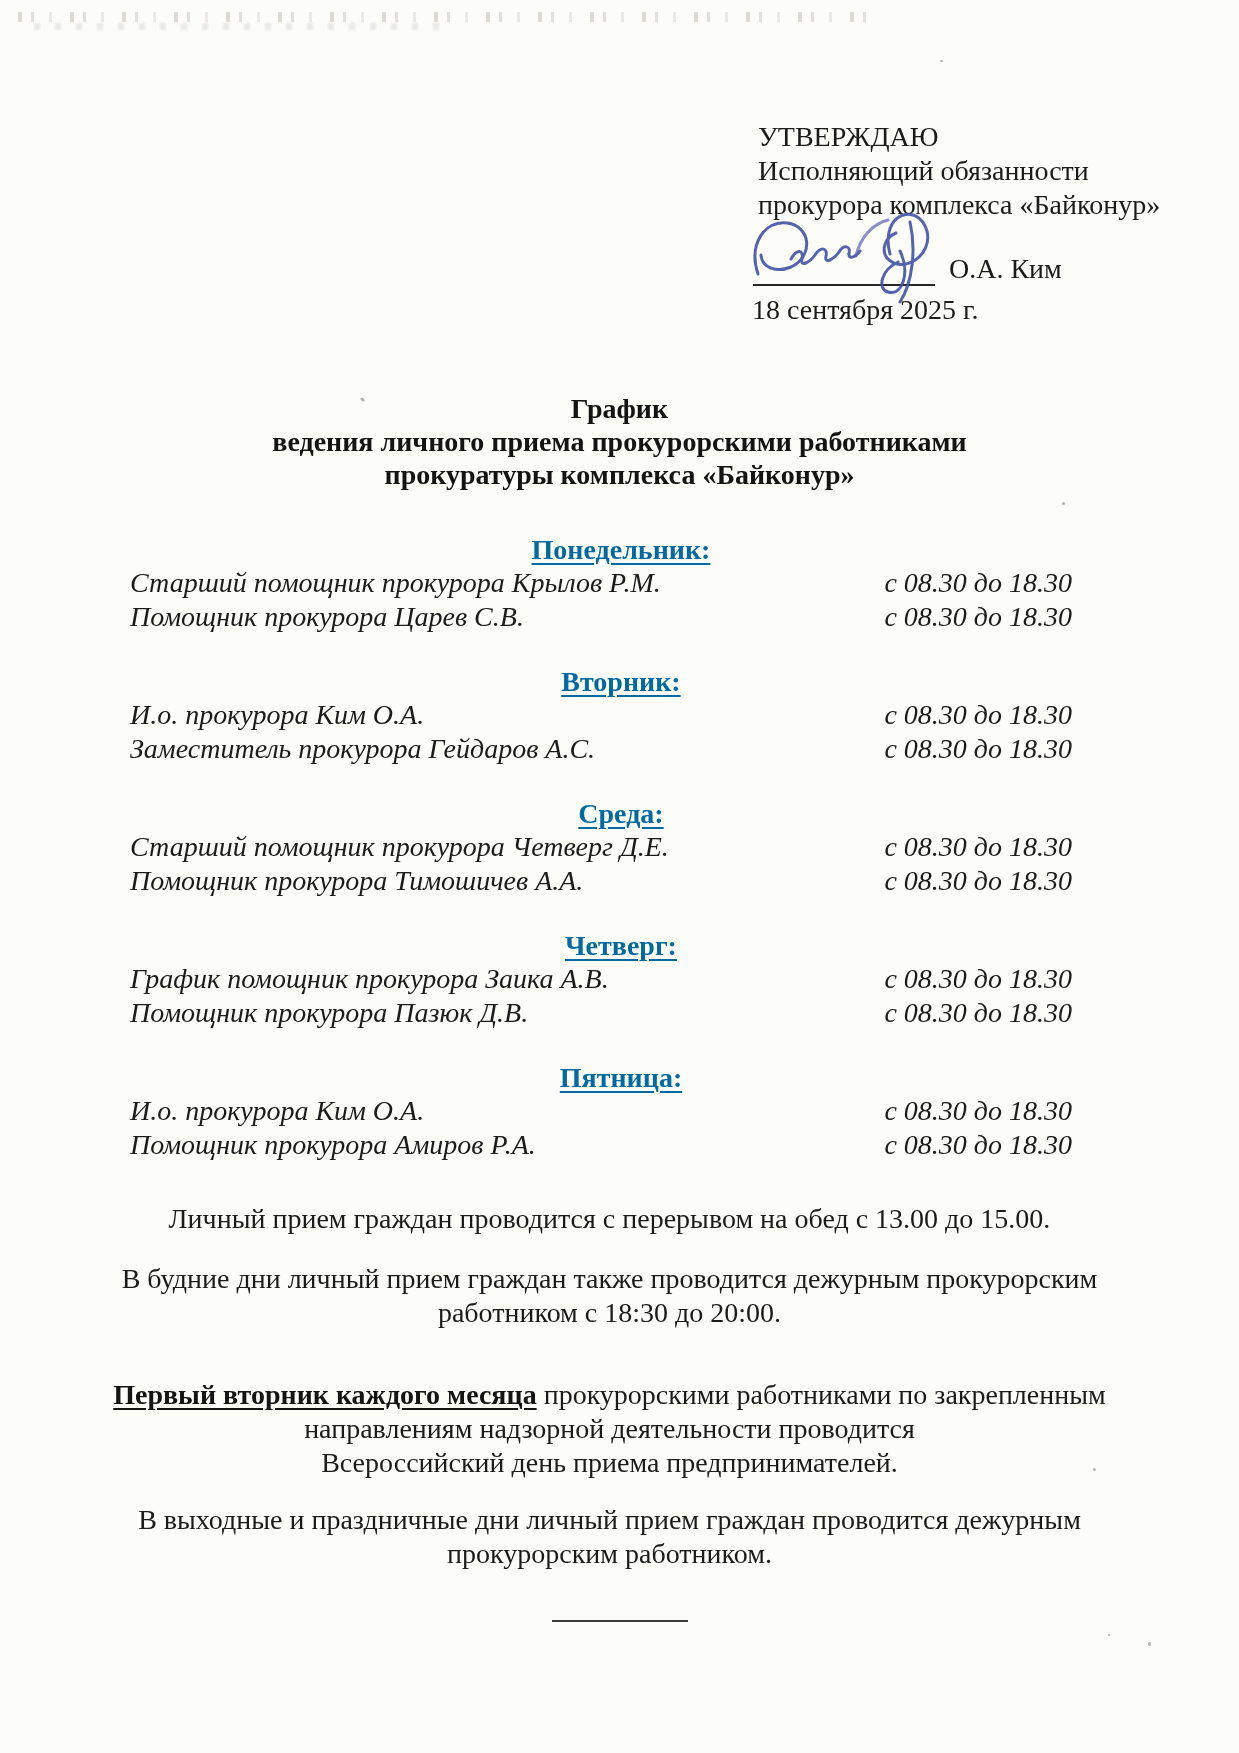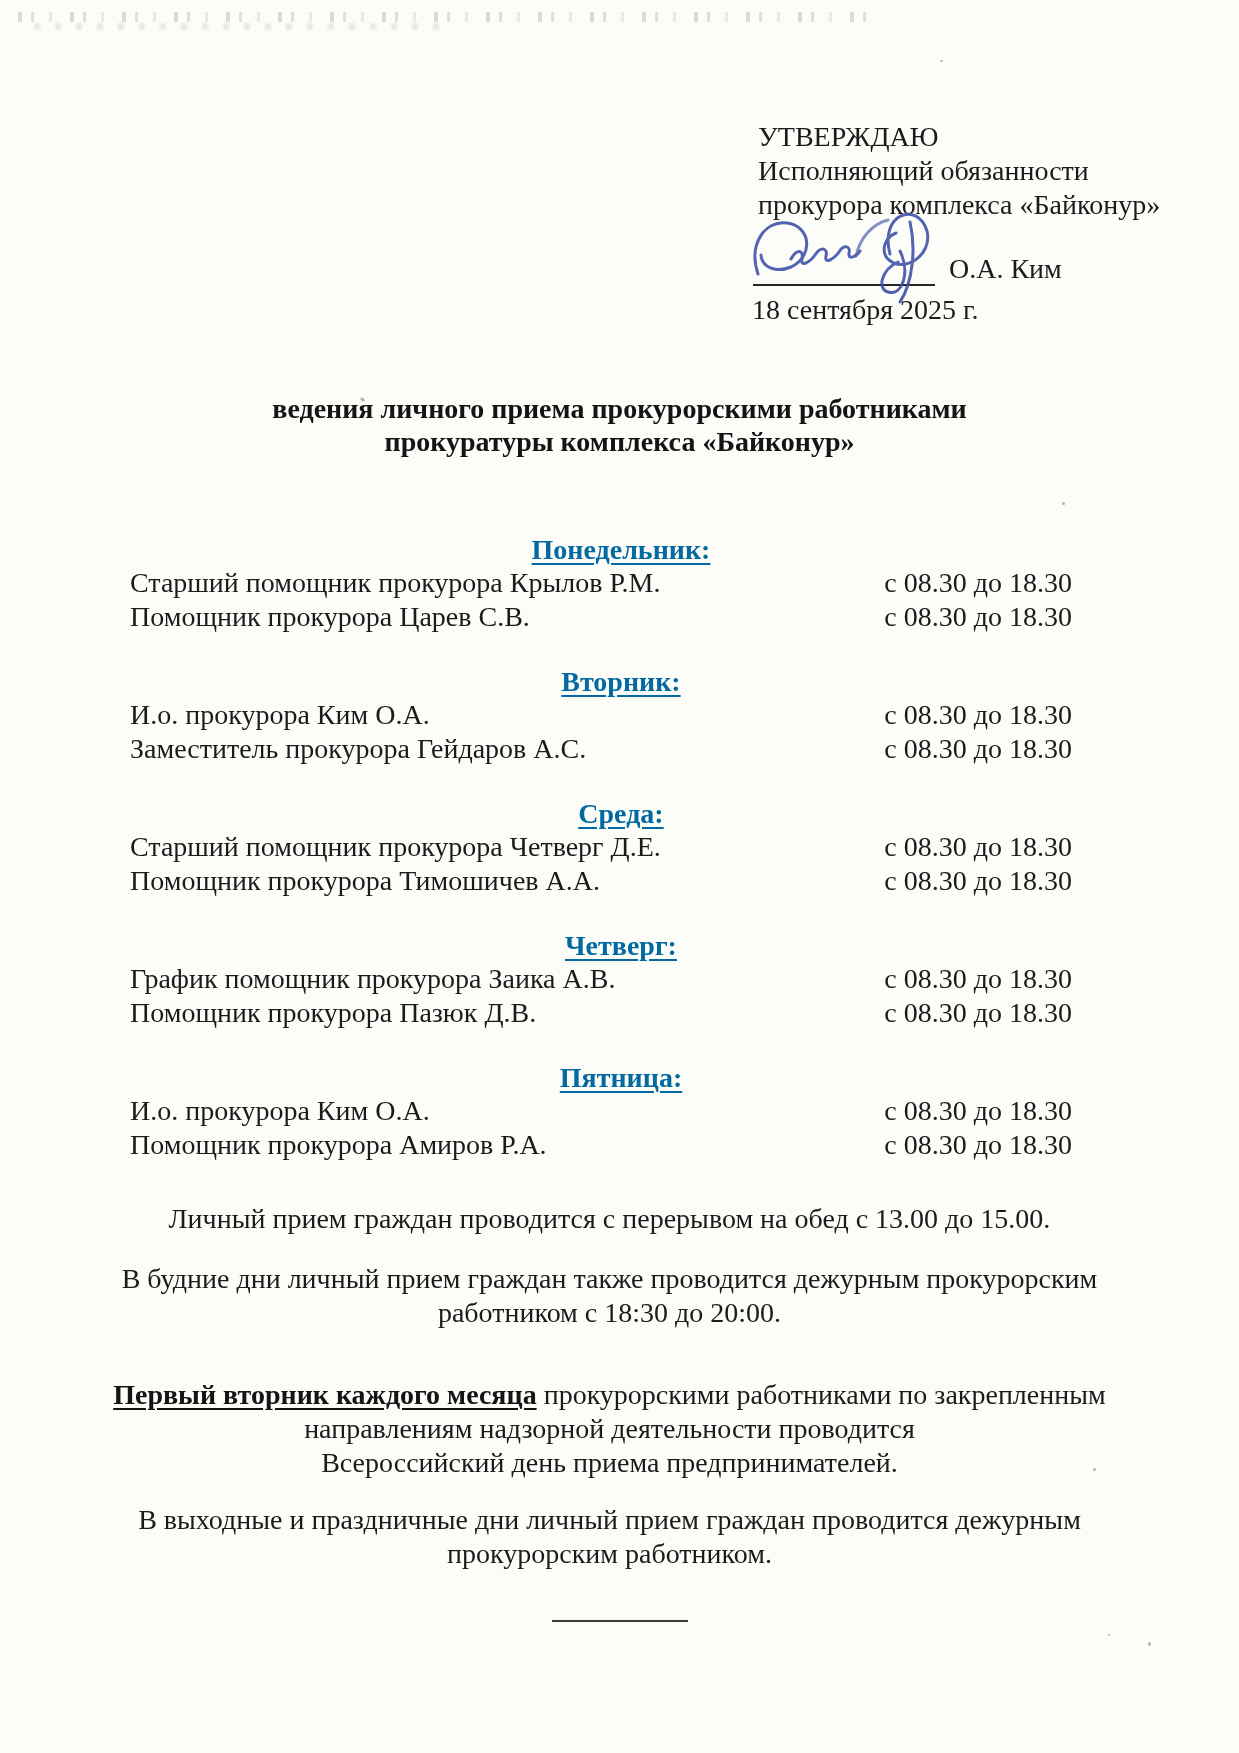--- a/index.html
+++ b/index.html
@@ -51,21 +51,21 @@
   
   .schedule { position: absolute; left: 130px; top: 533px; width: 942px; }
   .day-section { margin-bottom: 31px; }
   .day-heading {
     text-align: center; font-weight: bold; font-size: 28px; line-height: 33px;
     text-decoration: underline; text-decoration-thickness: 2px; text-underline-offset: 4px;
     color: #0369a1; position: relative; left: 20px;
   }
   .day-row {
     display: flex; justify-content: space-between;
-    font-size: 28px; line-height: 34px; white-space: nowrap;
+    font-size: 28px; line-height: 34px; white-space: nowrap; font-style: italic;
   }
 
   
   .note { position: absolute; left: 0; width: 1219px; text-align: center; font-size: 28px; line-height: 34px; }
   .note-lunch    { top: 1202px; }
   .note-weekdays { top: 1262px; }
   .note-firsttue { top: 1378px; }
   .note-weekend  { top: 1503px; }
   .lead-bu { font-weight: bold; text-decoration: underline; text-decoration-thickness: 2px; text-underline-offset: 4px; color: #141414; }
 
@@ -105,20 +105,21 @@
       <path d="M20,80 C10,50 27,26 49,29 C73,32 76,62 53,73 C39,79 24,74 23,61"></path>
       <path d="M53,65 c6,-11 13,-9 11,0 c-2,9 8,3 13,-4 c6,-9 13,-7 11,1 c-2,9 8,3 13,-4 c5,-8 12,-6 10,1 c-1,8 8,3 11,-2"></path>
       <path d="M152,60 C141,19 180,7 189,37 C195,62 164,81 149,64 C143,56 147,43 158,39"></path>
       <path d="M162,57 C172,78 165,102 150,98 C139,95 143,76 160,68"></path>
       <path d="M172,28 C178,54 175,88 162,108"></path>
       <path d="M118,62 C122,44 134,30 150,26" opacity="0.7"></path>
     </g>
   </svg>
 
   <div class="doc-title">
+    <div>График</div>
     <div>ведения личного приема прокурорскими работниками</div>
     <div>прокуратуры комплекса «Байконур»</div>
   </div>
 
   <div class="schedule">
 
     <div class="day-section">
       <div class="day-heading">Понедельник:</div>
       <div class="day-row">
         <span>Старший помощник прокурора Крылов Р.М.</span>

